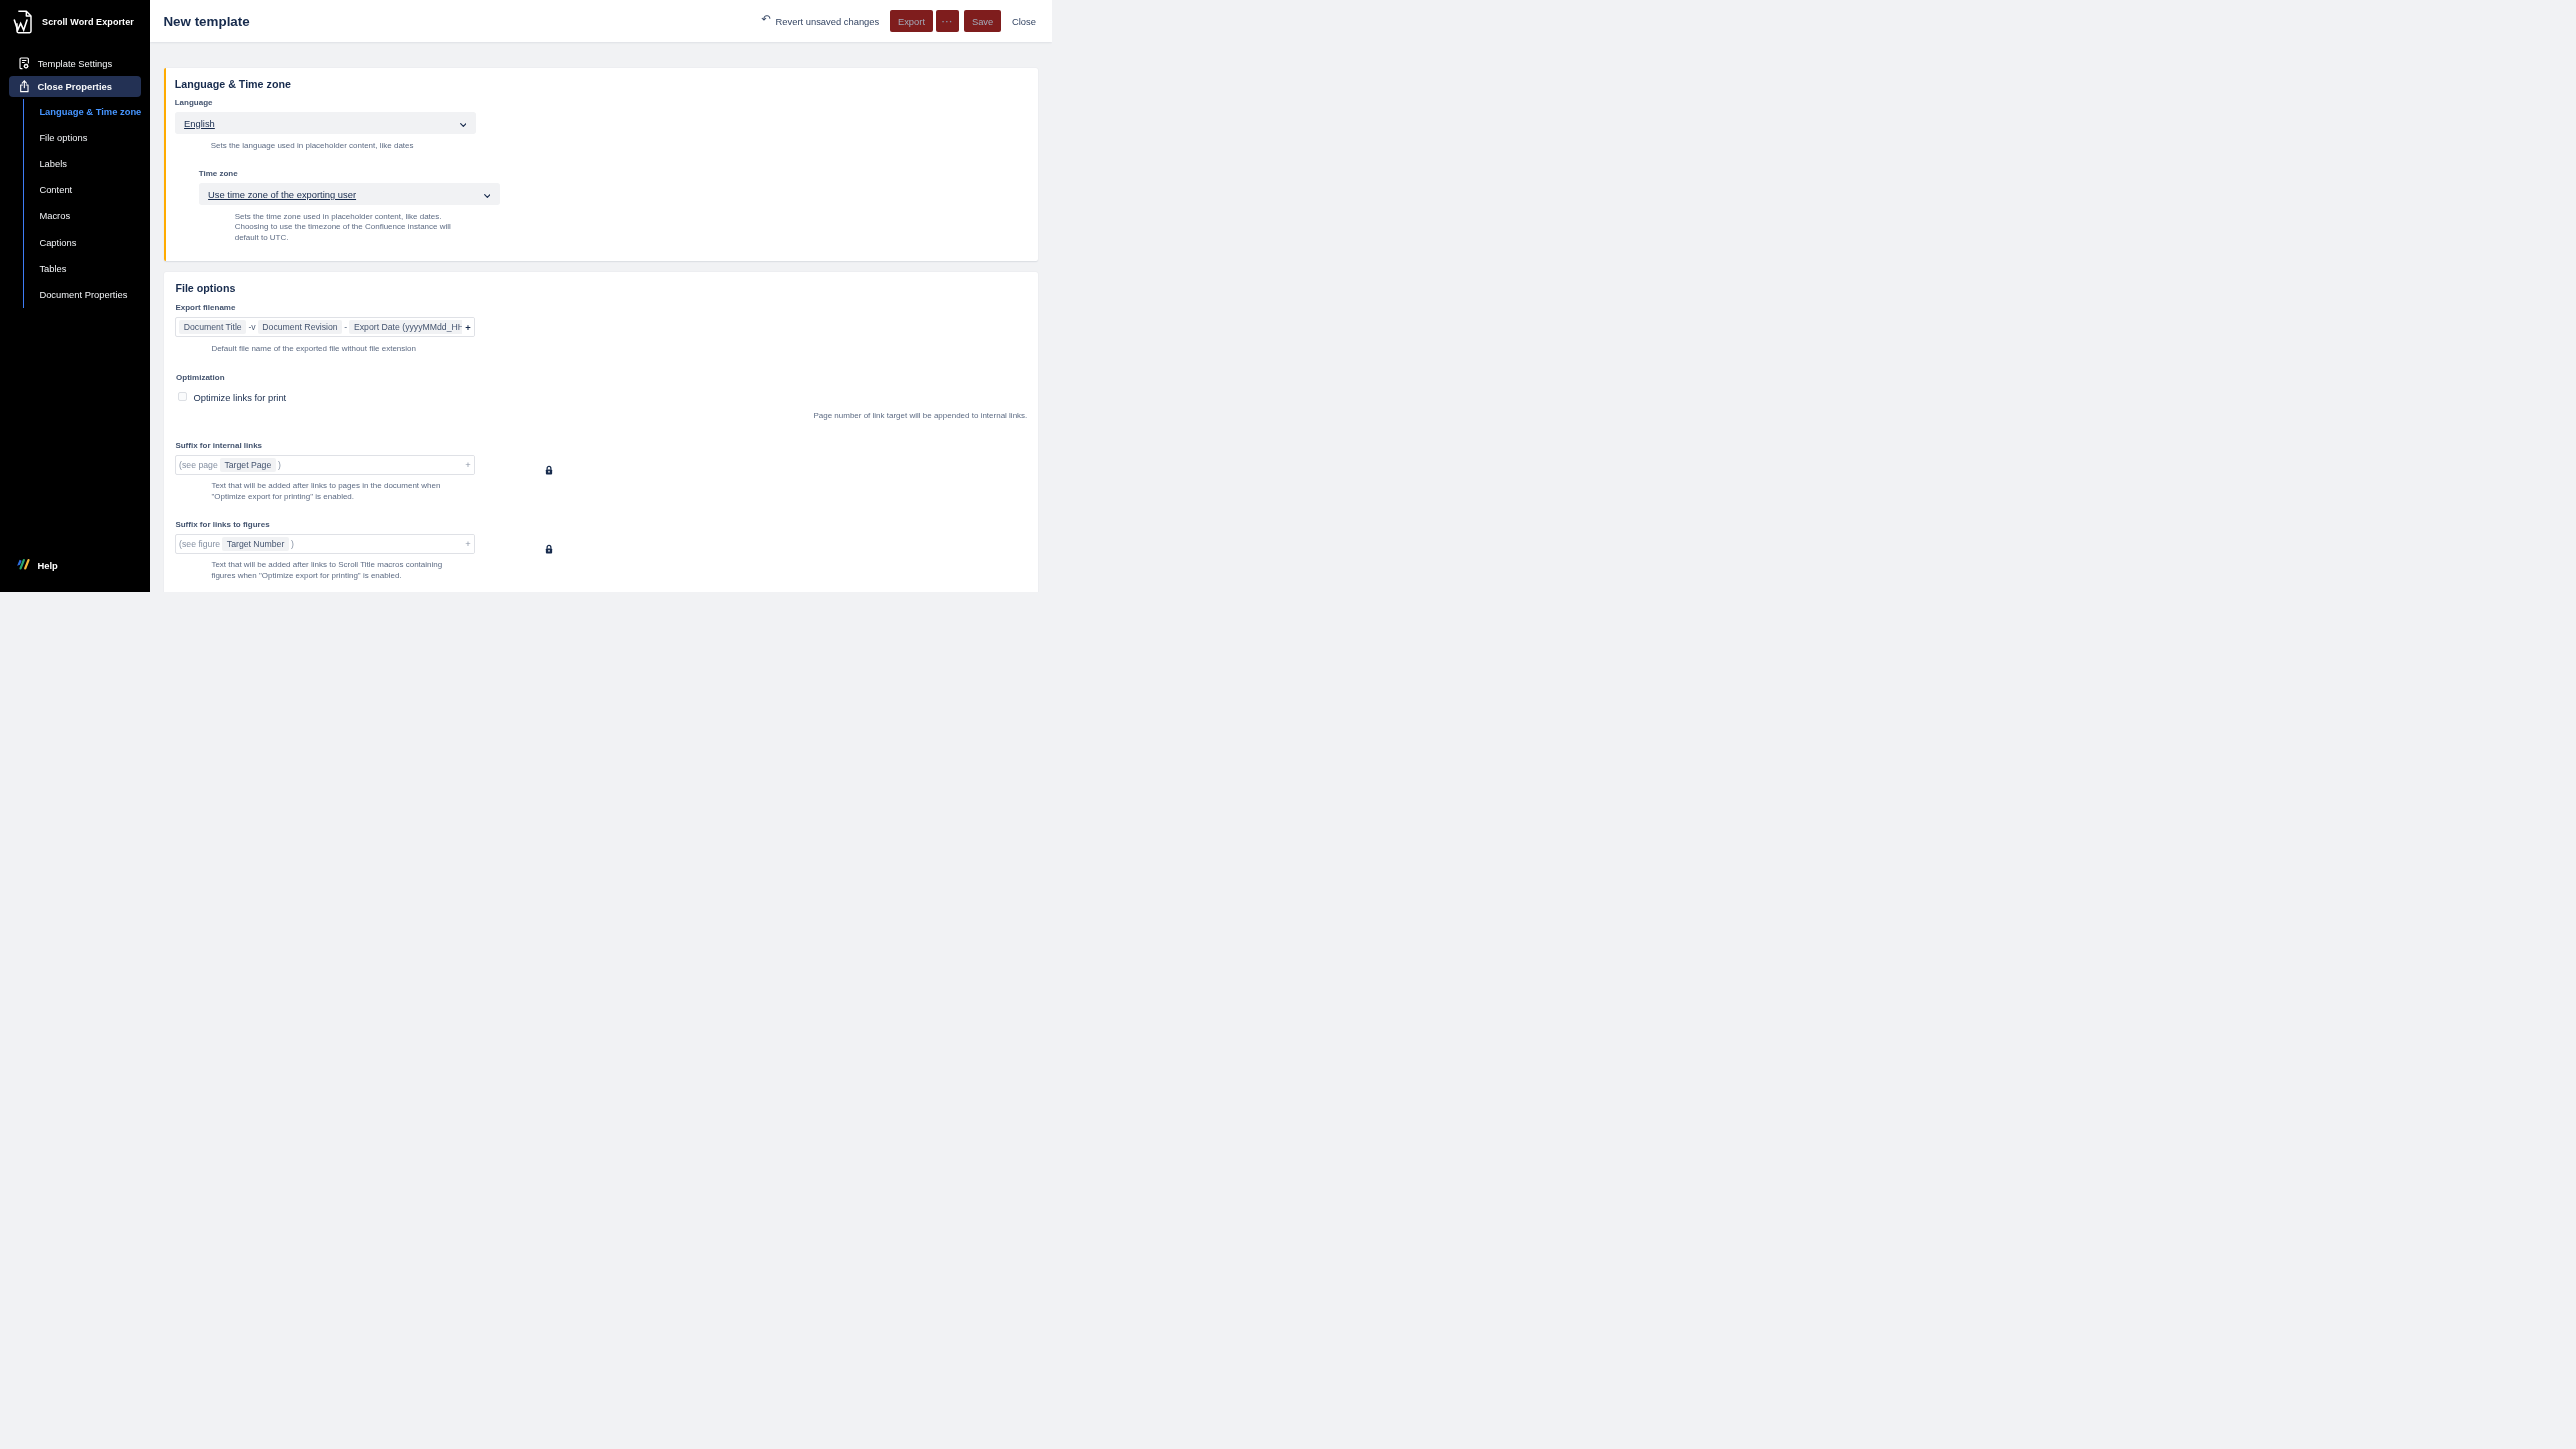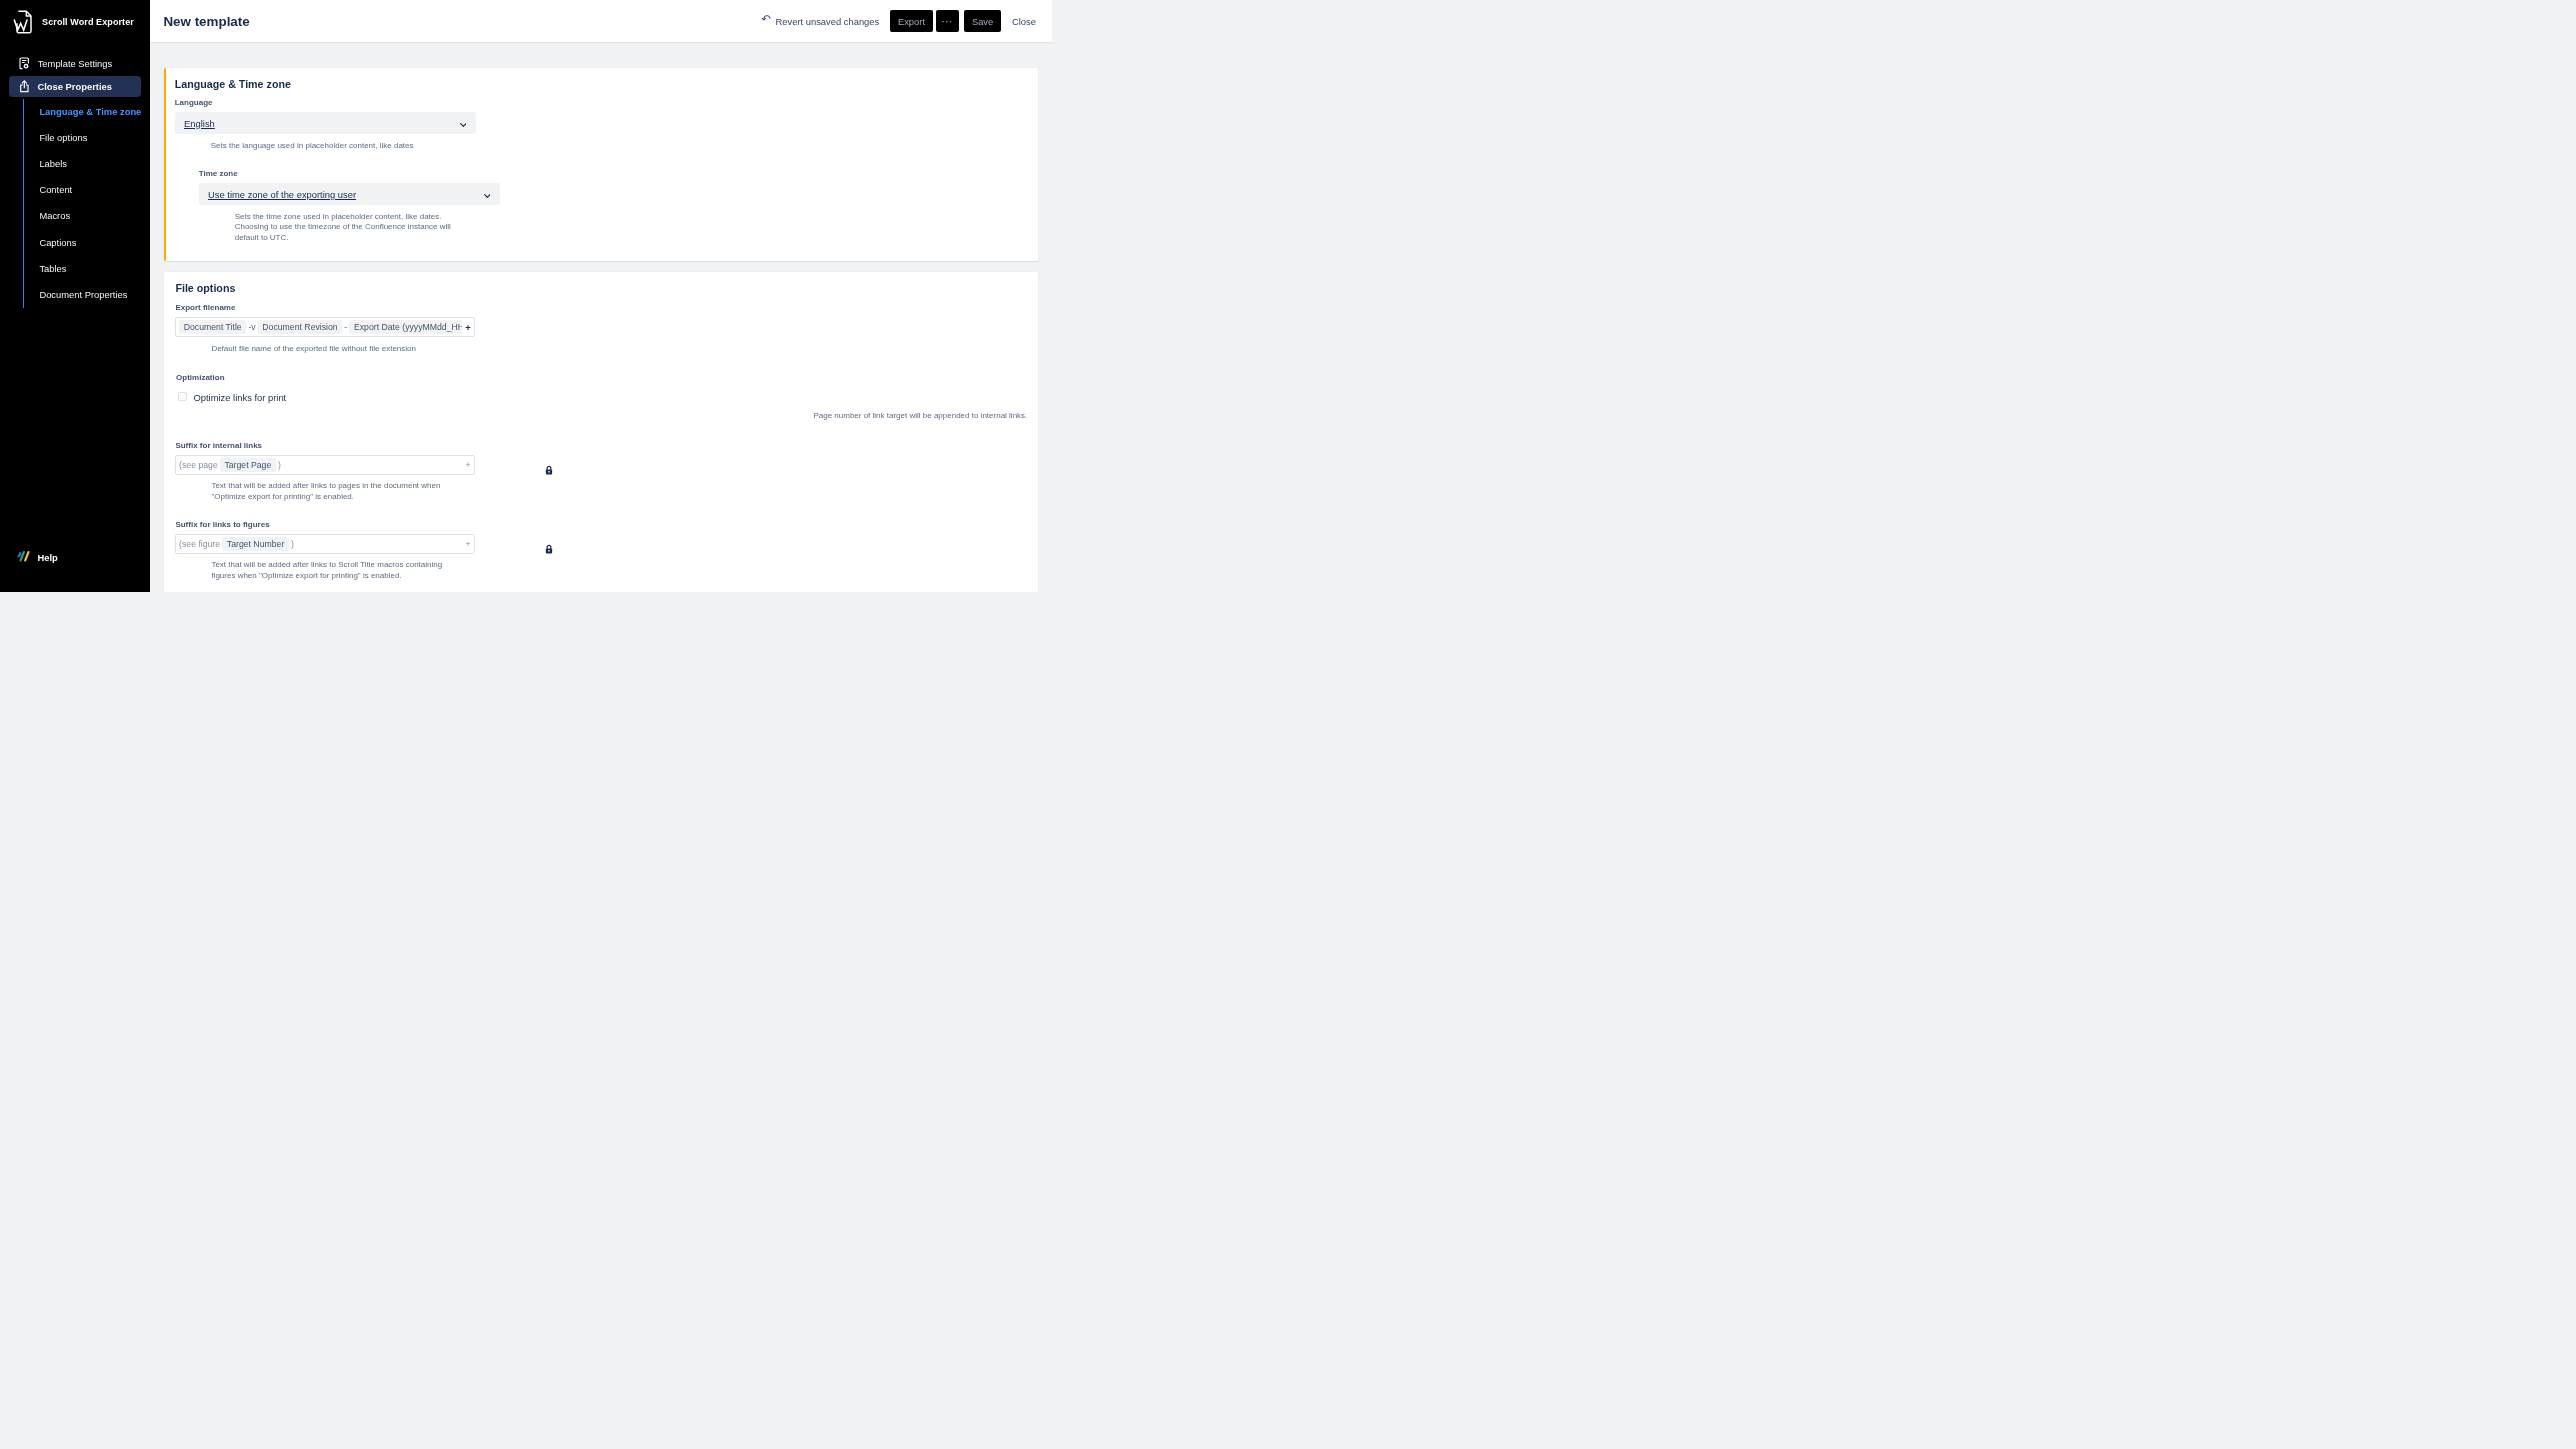--- a/index.html
+++ b/index.html
@@ -40,21 +40,21 @@
     border-left: 1.7px solid #3E7CF6;
     padding-left: 15.4px;
   }
   .submenu-item {
     padding: 6.7px 0; font-size: 9.4px; color: #F2F4F7;
     cursor: pointer; font-weight: 400; line-height: 12.7px;
   }
   .submenu-item.active { color: #4695FF; font-weight: 700; }
 
   .help-row {
-    position: absolute; left: 15.4px; bottom: 26px;
+    position: absolute; left: 15.4px; bottom: 18px;
     display: flex; align-items: center; gap: 4.7px; cursor: pointer;
   }
   .help-label { font-size: 9.4px; font-weight: 600; color: #fff; }
 
   
   .main { flex: 1; display: flex; flex-direction: column; height: 592px; overflow: hidden; }
 
   .topbar {
     height: 42px; min-height: 42px; background: #fff;
     display: flex; align-items: center;
@@ -67,21 +67,21 @@
   .revert-btn {
     display: flex; align-items: center; gap: 4.7px;
     font-size: 9.4px; font-weight: 500; color: #344563; cursor: pointer;
   }
   .undo-glyph { font-size: 11.4px; line-height: 1; color: #344563; transform: translateY(-0.7px); }
   .btn {
     font-size: 9.4px; font-weight: 500; border: none; cursor: default;
     border-radius: 2px; height: 21.5px; display: inline-flex; align-items: center;
     font-family: inherit;
   }
-  .btn-disabled { background: #000000; color: #A3ABBA; }
+  .btn-disabled { background: #7f1d1d; color: #A3ABBA; }
   .btn-export { margin-left: 10.7px; padding: 0 8px; }
   .btn-more { margin-left: 2.7px; padding: 0 6px; letter-spacing: 0.7px; font-weight: 700; color: #8993A4; }
   .btn-save { margin-left: 4.7px; padding: 0 8px; }
   .btn-close { margin-left: 9.4px; background: transparent; color: #344563; padding: 0 1.3px; cursor: pointer; }
 
   .content { flex: 1; overflow: hidden; padding: 25.5px 14px 0 14px; background: #F1F2F4; }
 
   .card {
     background: #fff; border-radius: 2px;
     box-shadow: 0 0.7px 1.3px rgba(9,30,66,.10);

